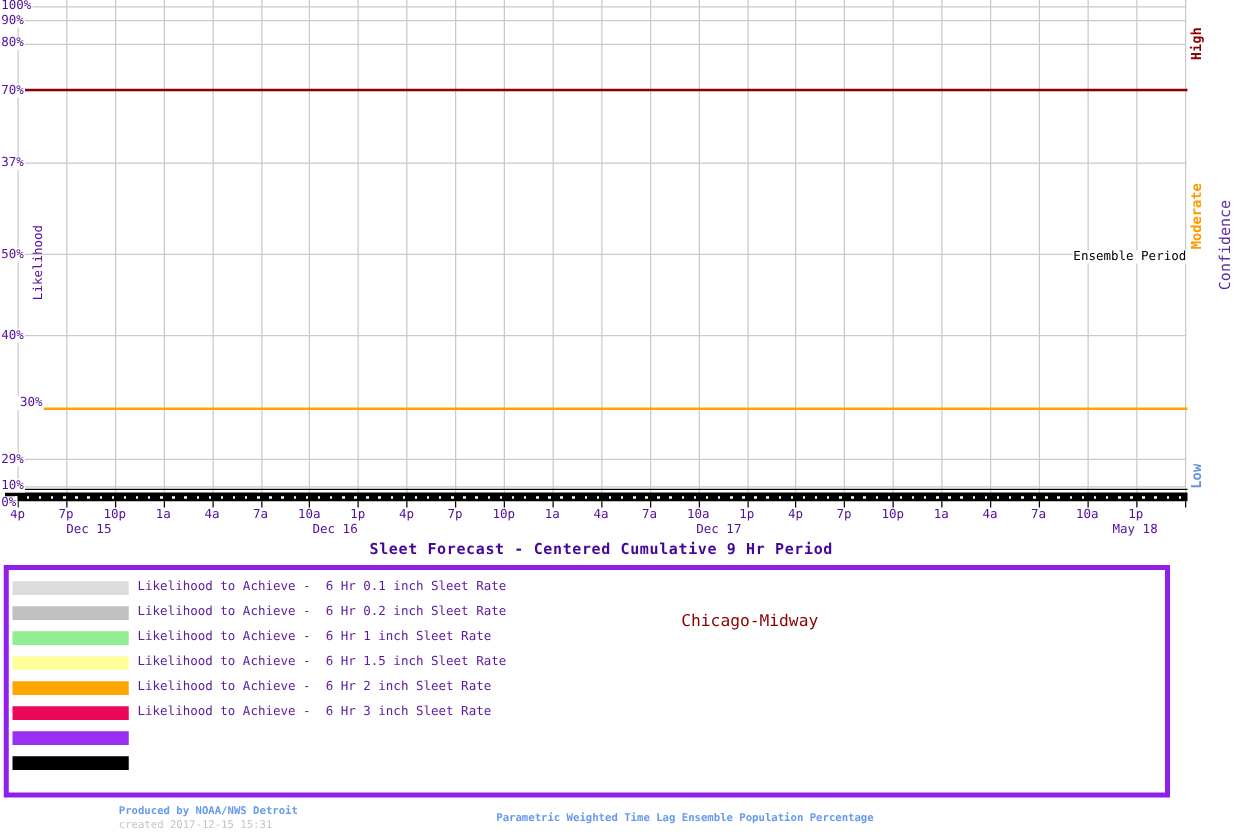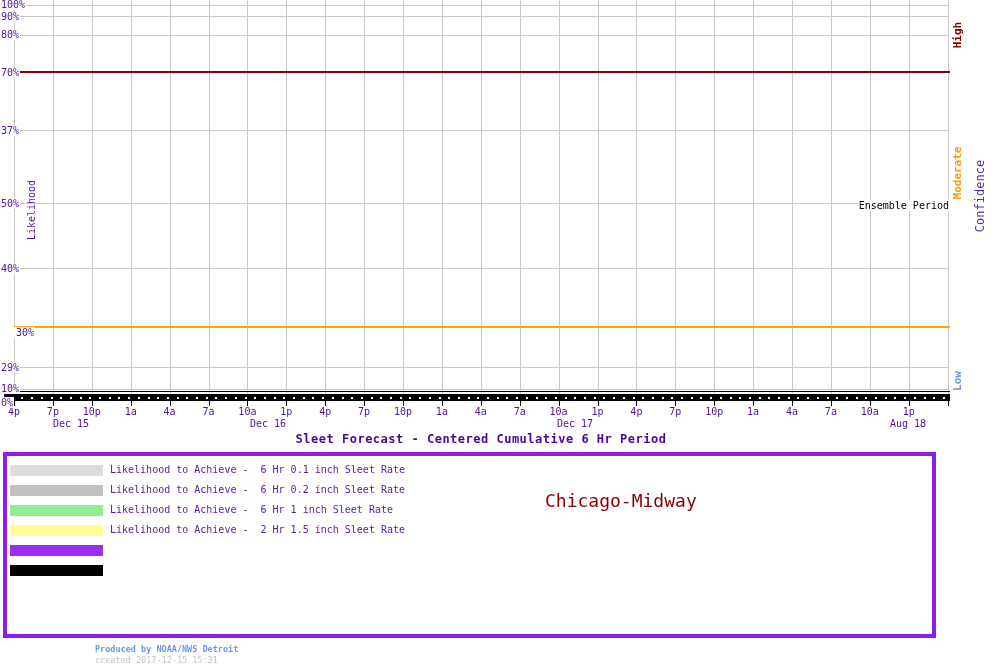--- a/index.html
+++ b/index.html
@@ -24,21 +24,21 @@
 
   .rot{position:absolute;white-space:nowrap;transform:translate(-50%,-50%) rotate(-90deg);}
   .lik{font-size:10px;color:#520f9a;}
   .conf{font-size:12px;color:#5b2da0;}
   .clevel{font-size:11px;font-weight:bold;}
 
   .title{position:absolute;left:14px;top:432px;width:934px;text-align:center;
          font-size:12px;font-weight:bold;color:#45079a;letter-spacing:.5px;}
   .ens{position:absolute;right:50px;top:200px;font-size:10px;color:#000;background:#fff;
        padding:0 1px;z-index:6;white-space:pre;}
-  .station{position:absolute;left:545px;top:490px;font-size:18px;color:#8b0000;z-index:8;}
+  .station{position:absolute;left:545px;top:490px;font-size:13px;color:#8b0000;z-index:8;}
 
   .legendbox{position:absolute;left:3px;top:452px;width:925px;height:178px;
              border:4px solid #8f1fe8;background:#fff;z-index:7;}
   .lrow{display:flex;align-items:center;height:20px;}
   .lrow:first-child{margin-top:4px;}
   .swatch{margin-left:3px;width:93px;height:11px;flex:none;}
   .ltext{margin-left:7px;font-size:10px;color:#5a1aa0;white-space:pre;line-height:12px;}
 
   .foot{position:absolute;font-size:8.5px;line-height:10px;white-space:pre;}
   .foot.blue{color:#6699ee;font-weight:bold;}
@@ -95,21 +95,21 @@
   </div>
 
   <div id="axis-layer">
       <div class="ytick" style="top: -1px;">100%</div>
       <div class="ytick" style="top: 10.5px;">90%</div>
       <div class="ytick" style="top: 29px;">80%</div>
       <div class="ytick" style="top: 66.5px;">70%</div>
       <div class="ytick" style="top: 124.5px;">37%</div>
       <div class="ytick" style="top: 197.5px;">50%</div>
       <div class="ytick" style="top: 262.5px; text-align: center;">40%</div>
-      <div class="ytick" style="top: 327px; padding-left: 16px;">30%</div>
+      <div class="ytick" style="top: 317px; padding-left: 16px;">30%</div>
       <div class="ytick" style="top: 361.5px;">29%</div>
       <div class="ytick" style="top: 383px;">10%</div>
       <div class="ytick" style="top: 396.5px;">0%</div>
       <div class="axtick" style="left: 14px;"></div>
       <div class="xtick" style="left: -2px;">4p</div>
       <div class="axtick" style="left: 52.9px;"></div>
       <div class="xtick" style="left: 36.9px;">7p</div>
       <div class="axtick" style="left: 91.8px;"></div>
       <div class="xtick" style="left: 75.8px;">10p</div>
       <div class="axtick" style="left: 130.7px;"></div>
@@ -151,58 +151,67 @@
       <div class="axtick" style="left: 830.9px;"></div>
       <div class="xtick" style="left: 814.9px;">7a</div>
       <div class="axtick" style="left: 869.8px;"></div>
       <div class="xtick" style="left: 853.8px;">10a</div>
       <div class="axtick" style="left: 908.7px;"></div>
       <div class="xtick" style="left: 892.7px;">1p</div>
       <div class="axtick" style="left: 947.6px;"></div>
       <div class="dlabel" style="left: 10px;">Dec 15</div>
       <div class="dlabel" style="left: 207px;">Dec 16</div>
       <div class="dlabel" style="left: 514px;">Dec 17</div>
-      <div class="dlabel" style="left: 847px;">Aug 18</div>
+      <div class="dlabel" style="left: 847px;">May 18</div>
       <div class="rot clevel" style="color: rgb(139, 0, 0); left: 957px; top: 35px;">High</div>
       <div class="rot clevel" style="color: rgb(255, 154, 0); left: 957px; top: 173px;">Moderate</div>
       <div class="rot clevel" style="color: rgb(106, 150, 216); left: 957px; top: 381px;">Low</div>
     </div>
 
   <div class="rot lik" style="left:31px;top:210px;">Likelihood</div>
   <div class="rot conf" style="left:980px;top:196px;">Confidence</div>
 
   <div class="ens">Ensemble Period</div>
 
-  <div class="title">Sleet Forecast - Centered Cumulative 6 Hr Period</div>
+  <div class="title">Sleet Forecast - Centered Cumulative 9 Hr Period</div>
 
   <div class="legendbox">
     <div id="legend-rows">
         <div class="lrow">
           <div class="swatch" style="background: rgb(220, 220, 220);"></div>
           <div class="ltext">Likelihood to Achieve -  6 Hr 0.1 inch Sleet Rate</div>
         </div>
         <div class="lrow">
           <div class="swatch" style="background: rgb(192, 192, 192);"></div>
           <div class="ltext">Likelihood to Achieve -  6 Hr 0.2 inch Sleet Rate</div>
         </div>
         <div class="lrow">
           <div class="swatch" style="background: rgb(144, 238, 144);"></div>
           <div class="ltext">Likelihood to Achieve -  6 Hr 1 inch Sleet Rate</div>
         </div>
         <div class="lrow">
           <div class="swatch" style="background: rgb(255, 255, 153);"></div>
-          <div class="ltext">Likelihood to Achieve -  2 Hr 1.5 inch Sleet Rate</div>
+          <div class="ltext">Likelihood to Achieve -  6 Hr 1.5 inch Sleet Rate</div>
+        </div>
+        <div class="lrow">
+          <div class="swatch" style="background: rgb(255, 165, 0);"></div>
+          <div class="ltext">Likelihood to Achieve -  6 Hr 2 inch Sleet Rate</div>
+        </div>
+        <div class="lrow">
+          <div class="swatch" style="background: rgb(236, 7, 88);"></div>
+          <div class="ltext">Likelihood to Achieve -  6 Hr 3 inch Sleet Rate</div>
         </div>
         <div class="lrow">
           <div class="swatch" style="background: rgb(154, 47, 242);"></div>
         </div>
         <div class="lrow">
           <div class="swatch" style="background: rgb(0, 0, 0);"></div>
         </div>
       </div>
   </div>
 
   <div class="station">Chicago-Midway</div>
 
   <div class="foot blue" style="left:95px;top:644px;">Produced by NOAA/NWS Detroit</div>
   <div class="foot gray" style="left:95px;top:655px;">created 2017-12-15 15:31</div>
+  <div class="foot blue" style="left:397px;top:650px;">Parametric Weighted Time Lag Ensemble Population Percentage</div>
 
 </div>
 
 </body></html>

